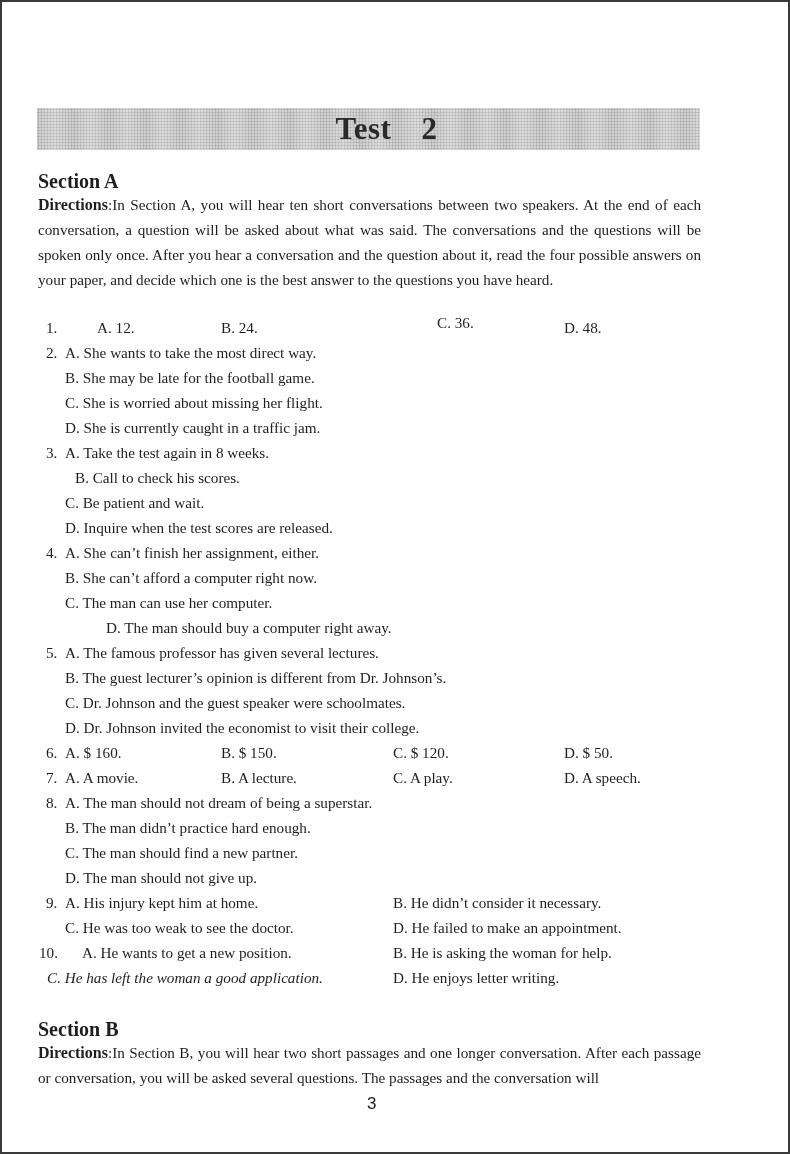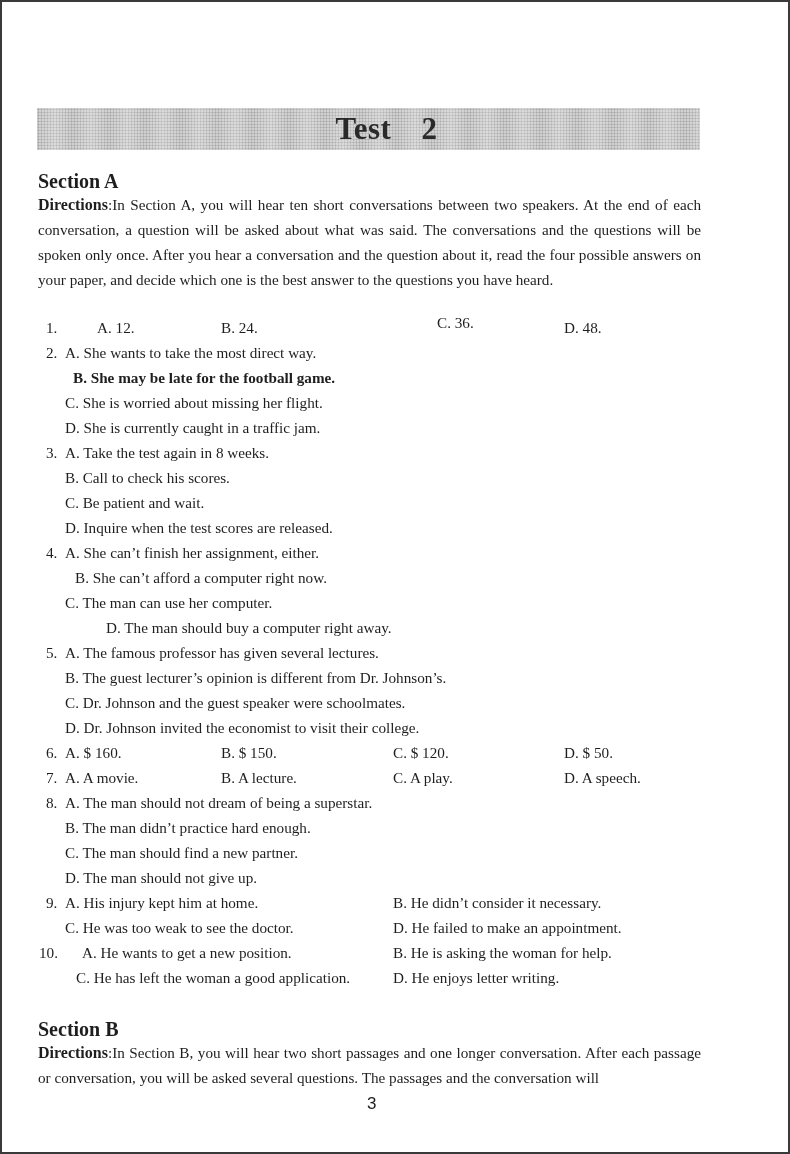--- a/index.html
+++ b/index.html
@@ -77,33 +77,33 @@
 </div>
 
 <div class="line" style="left:46px; top:318px;">1.</div>
 <div class="line" style="left:65px; top:318px;margin-left:32px;">A. 12.</div>
 <div class="line" style="left:221px; top:318px;">B. 24.</div>
 <div class="line" style="left:393px; top:313px;margin-left:44px;">C. 36.</div>
 <div class="line" style="left:564px; top:318px;">D. 48.</div>
 
 <div class="line" style="left:46px; top:343px;">2.</div>
 <div class="line" style="left:65px; top:343px;">A. She wants to take the most direct way.</div>
-<div class="line" style="left:73px; top:368px;font-weight:bold;">B. She may be late for the football game.</div>
+<div class="line" style="left:65px; top:368px;">B. She may be late for the football game.</div>
 <div class="line" style="left:65px; top:393px;">C. She is worried about missing her flight.</div>
 <div class="line" style="left:65px; top:418px;">D. She is currently caught in a traffic jam.</div>
 
 <div class="line" style="left:46px; top:443px;">3.</div>
 <div class="line" style="left:65px; top:443px;">A. Take the test again in 8 weeks.</div>
-<div class="line" style="left:65px; top:468px;">B. Call to check his scores.</div>
+<div class="line" style="left:75px; top:468px;">B. Call to check his scores.</div>
 <div class="line" style="left:65px; top:493px;">C. Be patient and wait.</div>
 <div class="line" style="left:65px; top:518px;">D. Inquire when the test scores are released.</div>
 
 <div class="line" style="left:46px; top:543px;">4.</div>
 <div class="line" style="left:65px; top:543px;">A. She can’t finish her assignment, either.</div>
-<div class="line" style="left:65px; top:568px;margin-left:10px;">B. She can’t afford a computer right now.</div>
+<div class="line" style="left:65px; top:568px;">B. She can’t afford a computer right now.</div>
 <div class="line" style="left:65px; top:593px;">C. The man can use her computer.</div>
 <div class="line" style="left:65px; top:618px;margin-left:41px;">D. The man should buy a computer right away.</div>
 
 <div class="line" style="left:46px; top:643px;">5.</div>
 <div class="line" style="left:65px; top:643px;">A. The famous professor has given several lectures.</div>
 <div class="line" style="left:65px; top:668px;">B. The guest lecturer’s opinion is different from Dr. Johnson’s.</div>
 <div class="line" style="left:65px; top:693px;">C. Dr. Johnson and the guest speaker were schoolmates.</div>
 <div class="line" style="left:65px; top:718px;">D. Dr. Johnson invited the economist to visit their college.</div>
 
 <div class="line" style="left:46px; top:743px;">6.</div>
@@ -126,21 +126,21 @@
 
 <div class="line" style="left:46px; top:893px;">9.</div>
 <div class="line" style="left:65px; top:893px;">A. His injury kept him at home.</div>
 <div class="line" style="left:393px; top:893px;">B. He didn’t consider it necessary.</div>
 <div class="line" style="left:65px; top:918px;">C. He was too weak to see the doctor.</div>
 <div class="line" style="left:393px; top:918px;">D. He failed to make an appointment.</div>
 
 <div class="line" style="left:39px; top:943px;">10.</div>
 <div class="line" style="left:82px; top:943px;text-align:right;">A. He wants to get a new position.</div>
 <div class="line" style="left:393px; top:943px;">B. He is asking the woman for help.</div>
-<div class="line" style="left:76px; top:968px;">C. He has left the woman a good application.</div>
+<div class="line" style="left:47px; top:968px;font-style:italic;">C. He has left the woman a good application.</div>
 <div class="line" style="left:393px; top:968px;text-align:center;">D. He enjoys letter writing.</div>
 
 <div class="section-heading" style="top:1018px;">Section B</div>
 
 <div class="para" style="top:1040px;">
   <span class="dir-label">Directions</span><span>:In Section B, you will hear two short passages and one longer conversation. After each passage or conversation, you will be asked several questions. The passages and the conversation will</span>
 </div>
 
 <div class="page-number">3</div>
 

